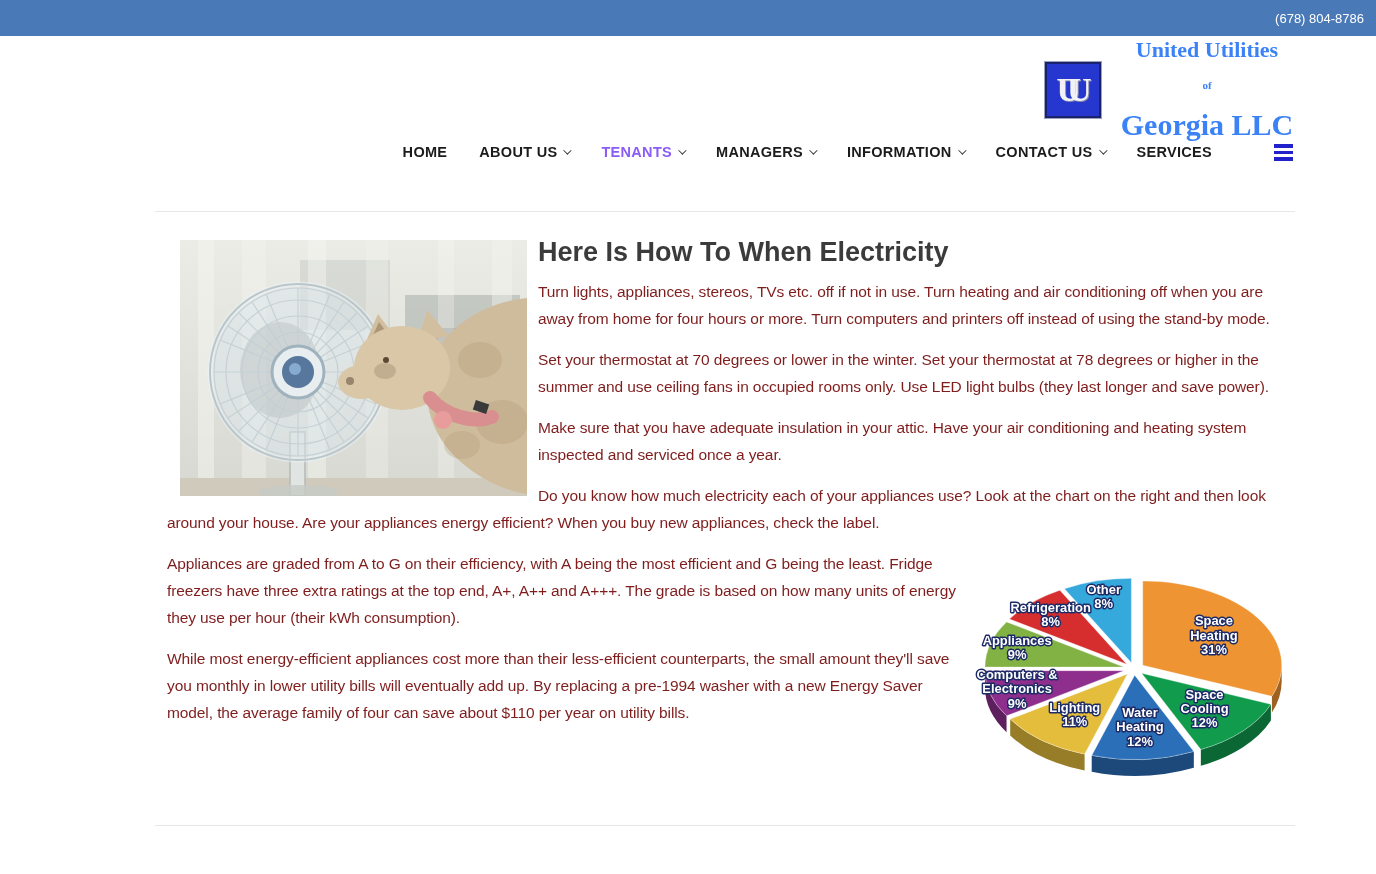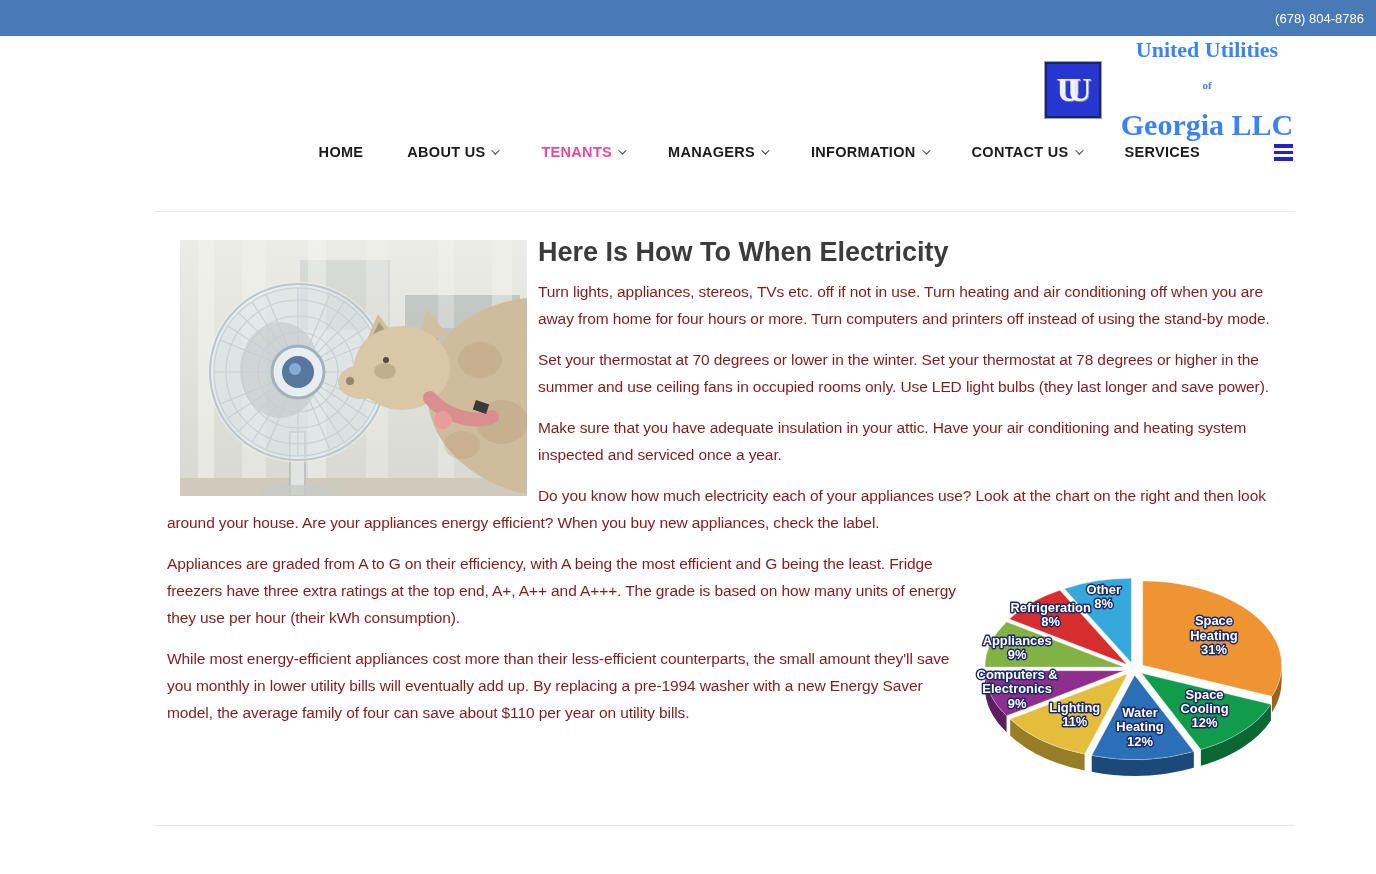--- a/index.html
+++ b/index.html
@@ -15,24 +15,24 @@
   .header { display:flex; align-items:flex-end; padding-top:3px; height:97px;flex-direction:column; }
   .logo { display:flex; align-items:center; cursor:pointer; text-decoration:none; }
   .logo-square { width:56px; height:56px; background:#2637cf; border:2px solid #1a226b; outline:1px solid #9aa0c0;
     margin-left:13px; display:flex; align-items:center; justify-content:center; }
   .logo-monogram { font-family:"Liberation Serif", serif; font-weight:700; color:#f2f2f6; font-size:34px; letter-spacing:-14px; padding-right:12px; text-shadow:1px 1px 0 #8a8fae; }
   .logo-text { margin-left:18px; text-align:center; font-family:"Liberation Serif", serif; font-weight:700; color:#3b82f6; line-height:1; width:176px; }
   .logo-line1 { font-size:22px; }
   .logo-line2 { font-size:11px; margin:19px 0; }
   .logo-line3 { font-size:30px; }
 
-  nav.menu { margin-left:auto; display:flex; align-items:center; gap:44px; }
+  nav.menu { margin-left:auto; display:flex; align-items:center; gap:32px; }
   .nav-item { display:flex; align-items:center; gap:6px; text-decoration:none; color:#1b1b1b;
     font-weight:700; font-size:14.5px; letter-spacing:.3px; cursor:pointer; font-stretch:condensed; }
-  .nav-item.active { color:#ec4899; }
+  .nav-item.active { color:#8b5cf6; }
   .chev { width:6px; height:6px; border-right:1.5px solid #3c3c3c; border-bottom:1.5px solid #3c3c3c;
     transform:rotate(45deg) translateY(-2px); display:inline-block; }
   .hamburger { margin-left:28px; display:flex; flex-direction:column; gap:3px; cursor:pointer; padding:4px 2px; }
   .hamburger span { display:block; width:19px; height:3.5px; background:#2222cc; }
 
   
   main.article { margin-top:78px; border-top:1px solid #e7e7e7; border-bottom:1px solid #e7e7e7; padding-top:24px; padding-bottom:38px; }
   .hero { float:left; width:347px; height:256px; margin:4px 11px 12px 25px; display:block; }
   h1.page-title { font-size:27px; line-height:32px; font-weight:700; color:#3b3b3b; margin-bottom:10px; }
   .article p { font-size:15.5px; letter-spacing:-0.1px; line-height:27px; color:#7f1d1d; margin:0 0 14px 12px; }

